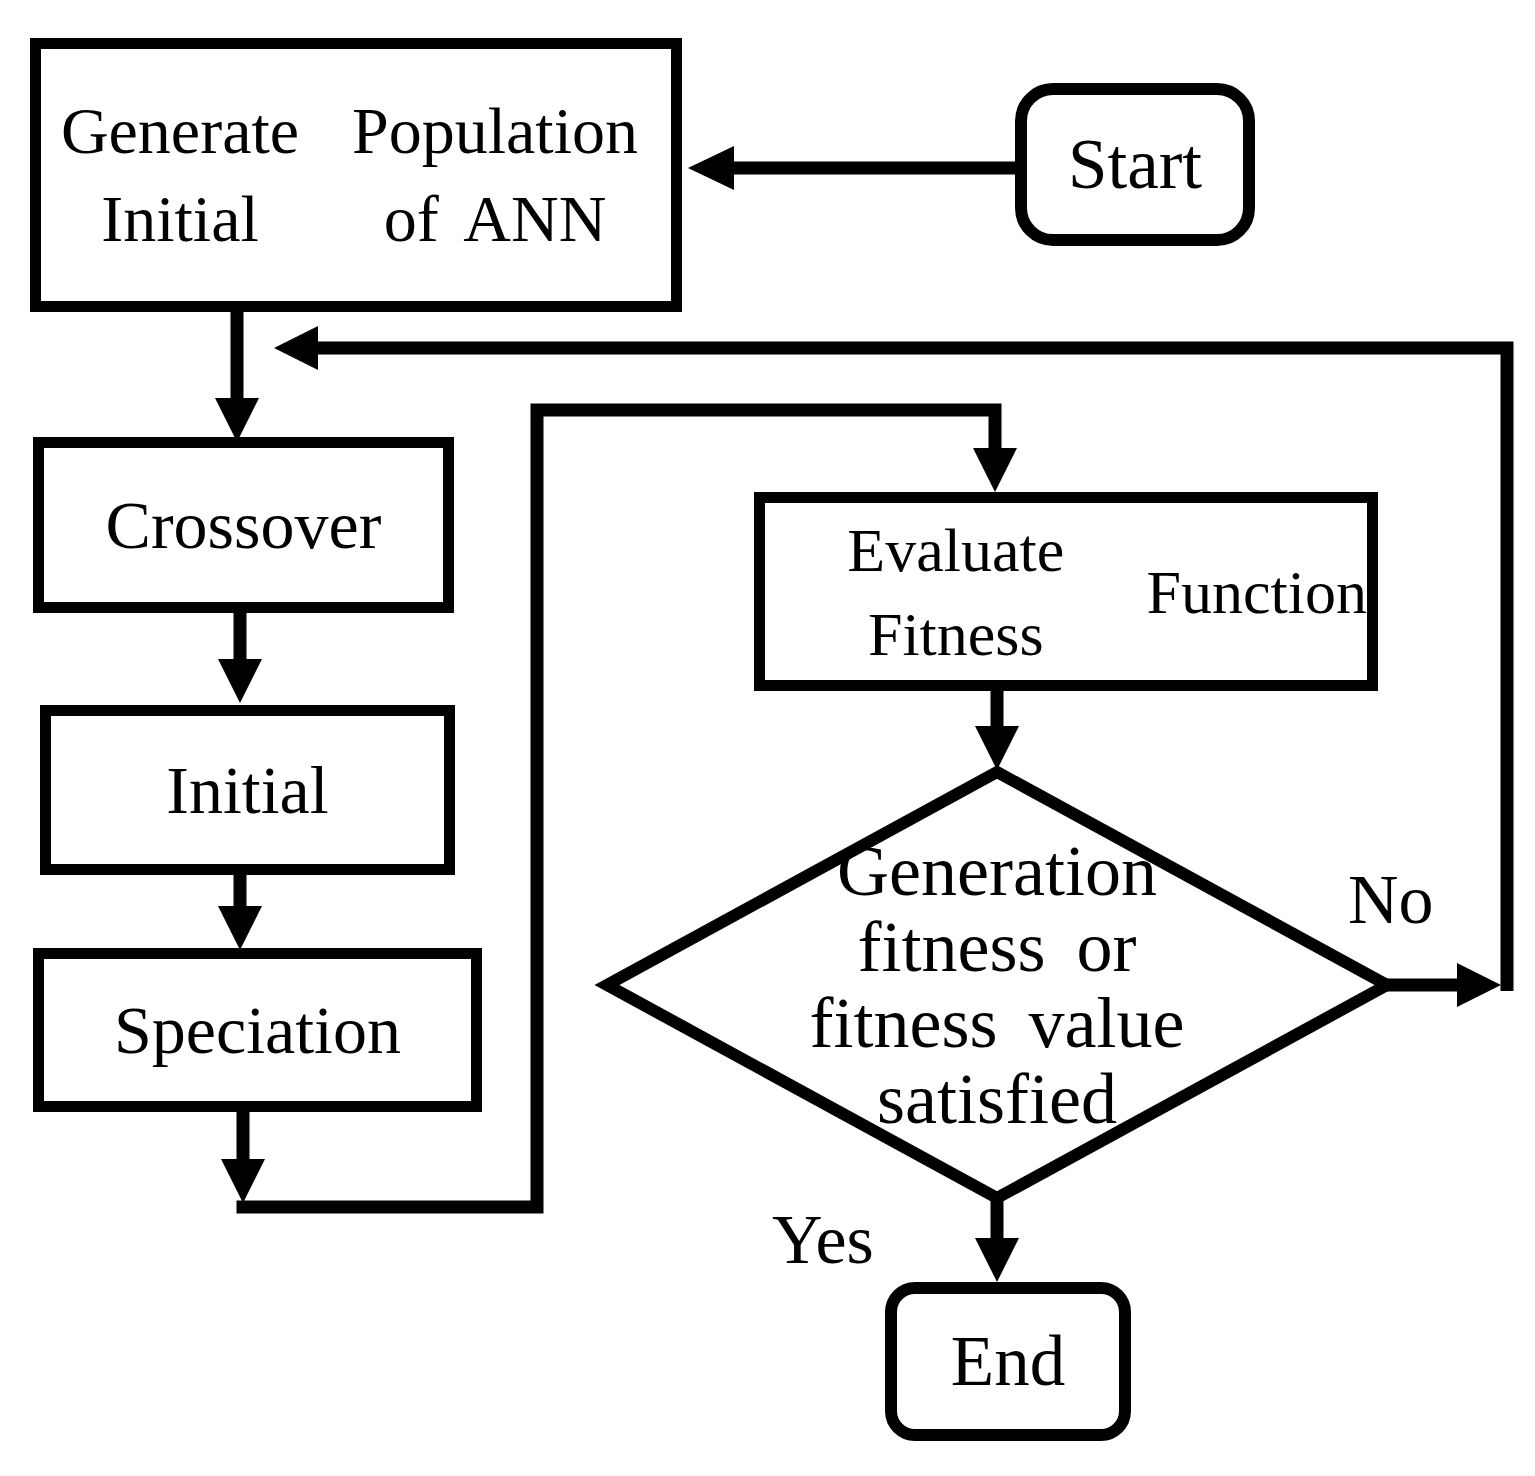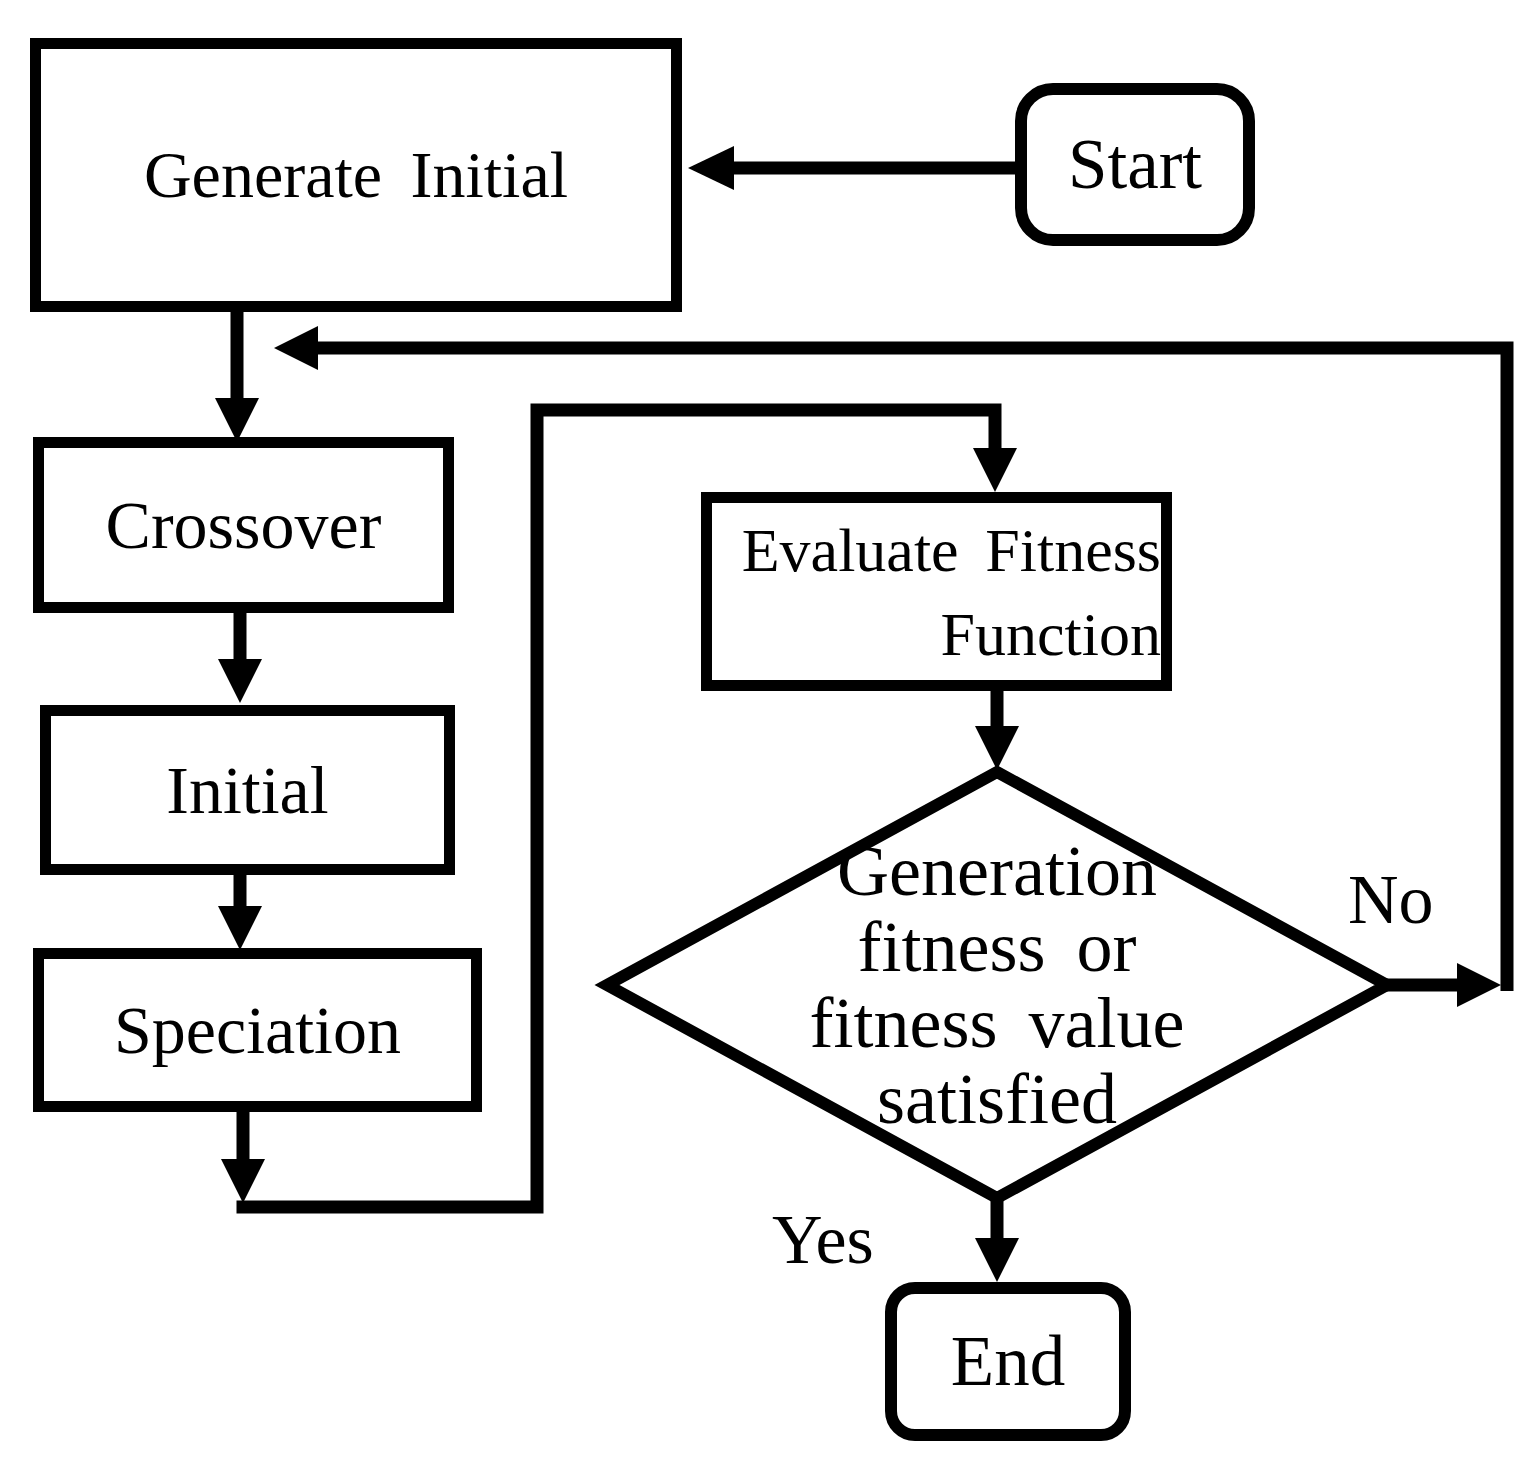--- a/index.html
+++ b/index.html
@@ -11,21 +11,21 @@
     color:var(--ink);
   }
   svg.wires { position:absolute; left:0; top:0; width:1535px; height:1476px; }
   .edge  { stroke:var(--ink); stroke-width:13; fill:none; }
   .head  { fill:var(--ink); stroke:none; }
   .diamond-shape { fill:var(--paper); stroke:var(--ink); stroke-width:12; }
 
   .node {
     position:absolute; box-sizing:border-box;
     background:var(--paper); border:11px solid var(--ink);
-    display:flex; flex-direction:column; align-items:center; justify-content:center;
+    display:flex; flex-direction:row; align-items:center; justify-content:center;
     text-align:center; word-spacing:0.18em; line-height:1.18;
   }
   .terminator { border-width:12px; border-radius:38px; font-size:71px; }
   .process    { font-size:68px; }
   .process-2line { font-size:66px; line-height:88px; }
   .eval-2line { font-size:62px; line-height:84px; }
 
   .diamond-text {
     position:absolute; left:747px; top:833px; width:500px;
     text-align:center; font-size:72px; line-height:76px; word-spacing:0.18em;
@@ -70,39 +70,40 @@
 
     <path class="edge" d="M1381 985 L1458 985"></path>
     <polygon class="head" points="1501,985 1457,963 1457,1007"></polygon>
 
     <path class="edge" d="M997 1192 L997 1240"></path>
     <polygon class="head" points="997,1282 975,1238 1019,1238"></polygon>
   </svg>
 
   <div class="node process-2line" style="left:30px; top:38px; width:652px; height:274px;">
     <div>Generate Initial</div>
+    <div>Population of ANN</div>
   </div>
 
   <div class="node terminator" style="left:1015px; top:83px; width:240px; height:163px;">
     <div>Start</div>
   </div>
 
   <div class="node process" style="left:33px; top:437px; width:421px; height:176px;">
     <div>Crossover</div>
   </div>
 
   <div class="node process" style="left:40px; top:705px; width:415px; height:170px;">
     <div>Initial</div>
   </div>
 
   <div class="node process" style="left:33px; top:948px; width:449px; height:164px;">
     <div>Speciation</div>
   </div>
 
-  <div class="node eval-2line" style="left:701px; top:492px; width:471px; height:199px;align-items:flex-end;">
+  <div class="node eval-2line" style="left:754px; top:492px; width:624px; height:199px;">
     <div>Evaluate Fitness</div>
     <div>Function</div>
   </div>
 
   <div class="diamond-text">
     <div>Generation</div>
     <div>fitness or</div>
     <div>fitness value</div>
     <div>satisfied</div>
   </div>

